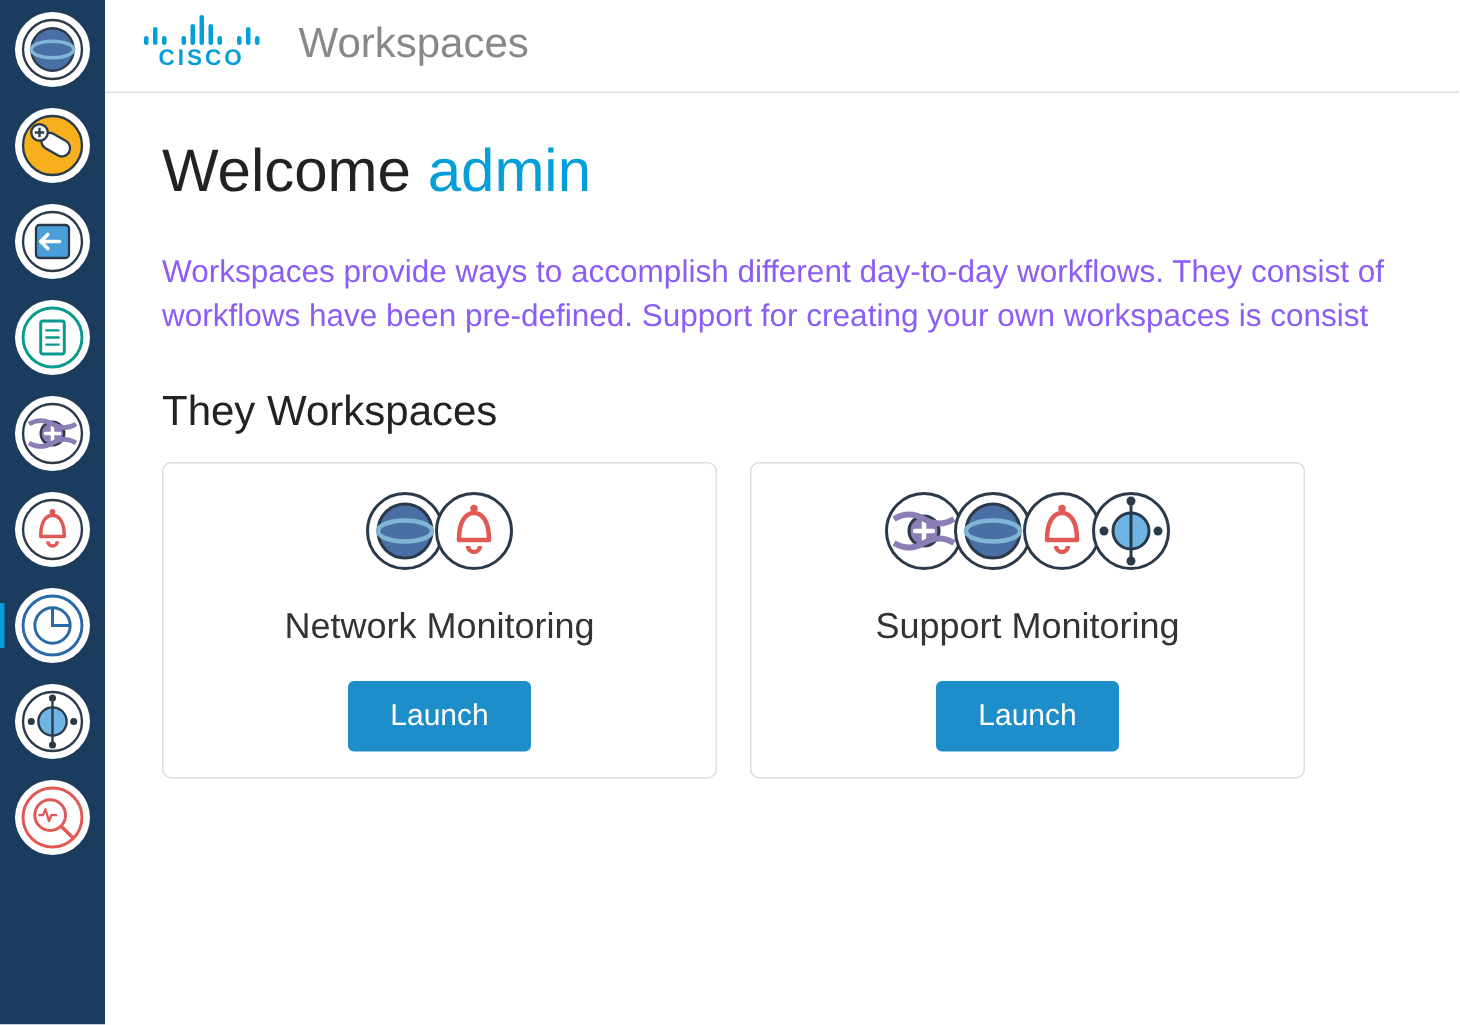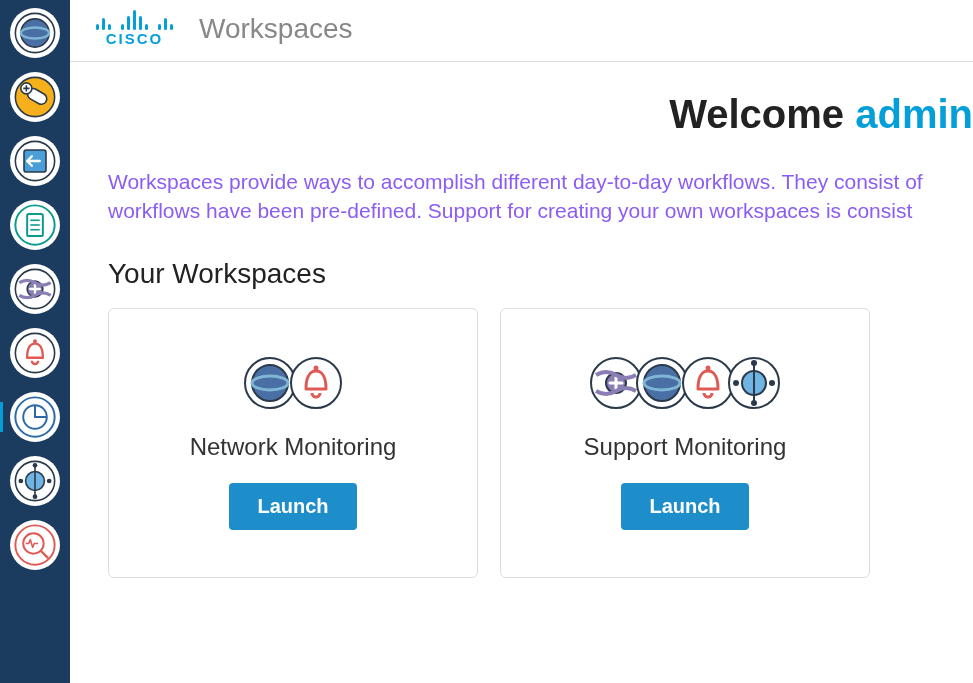--- a/index.html
+++ b/index.html
@@ -70,24 +70,23 @@
       display:block;
       width:3px;
       background:#049fd9;
       border-radius:2px;
     }
     .cisco-text { font-size:15px; letter-spacing:2px; }
     .header-title { font-size: 28px; color: #888; font-weight: 400; }
     .content { padding: 30px 0 30px 38px; }
     .welcome {
       font-size: 40px;
-      font-weight: 700;
+      font-weight: 400;
       color: #222;
       margin-bottom: 30px;
-      text-align: right;
     }
     .welcome .user { color: #049fd9; }
     .desc {
       font-size: 21px;
       color: #8b5cf6;
       line-height: 1.4;
       margin-bottom: 32px;
       font-weight: 400;
       white-space: nowrap;
       overflow: hidden;
@@ -96,21 +95,21 @@
       font-size: 28px;
       font-weight: 400;
       color: #222;
       margin-bottom: 18px;
     }
     .cards { display: flex; gap: 22px; }
     .card {
       border: 1px solid #ddd;
       border-radius: 6px;
       width: 370px;
-      height: 270px;
+      height: 211px;
       display: flex;
       flex-direction: column;
       align-items: center;
       justify-content: center;
       gap: 22px;
       padding: 20px;
     }
     .card-icons { display:flex; }
     .card-icons .ic {
       width:56px; height:56px;
@@ -119,21 +118,20 @@
     .card-icons .ic:first-child { margin-left:0; }
     .card-title { font-size: 24px; color: #333; }
     .launch-btn {
       background: #1e8ecb;
       color: #fff;
       border: none;
       border-radius: 4px;
       font-size: 20px;
       padding: 12px 28px;
       cursor: pointer;
-      font-weight: bold;
     }
     
     .sidebar-btn svg { width:44px; height:44px; }
     .ic svg { width:56px; height:56px; }
   </style>
 </head>
 <body>
 
 <svg width="0" height="0" style="position:absolute">
   <defs>
@@ -268,21 +266,21 @@
   </div>
 
   <div class="content">
     <h1 class="welcome">
       <span>Welcome </span><span class="user">admin</span>
     </h1>
     <p class="desc">
       <span>Workspaces provide ways to accomplish different day-to-day workflows. They consist of</span><br>
       <span>workflows have been pre-defined. Support for creating your own workspaces is consist </span>
     </p>
-    <h2 class="section-title">Your Workspaces</h2>
+    <h2 class="section-title">They Workspaces</h2>
 
     <div class="cards">
       <div class="card">
         <div class="card-icons">
           <span class="ic"><svg viewBox="0 0 56 56">
                 <use href="#i-globe"></use>
               </svg></span>
           <span class="ic"><svg viewBox="0 0 56 56">
                 <use href="#i-bell"></use>
               </svg></span>

